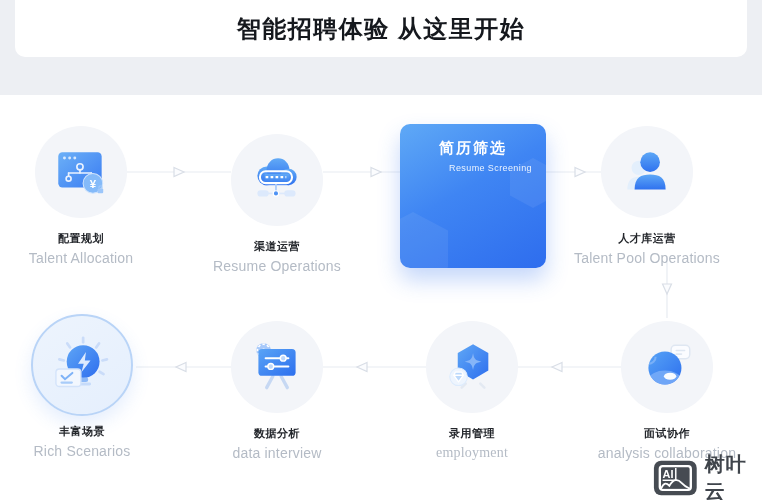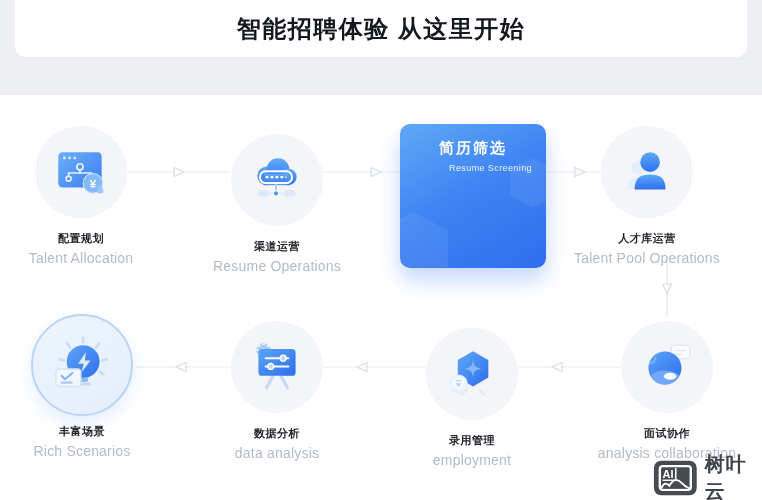--- a/index.html
+++ b/index.html
@@ -241,24 +241,24 @@
       <rect x="12" y="12.5" width="36" height="26" rx="3.5" fill="url(#g5)"></rect>
       <g stroke="#ffffff" stroke-width="2" stroke-linecap="round">
         <line x1="19" y1="21.5" x2="41" y2="21.5"></line>
         <line x1="19" y1="29.5" x2="41" y2="29.5"></line>
       </g>
       <circle cx="36" cy="21.5" r="2.8" fill="#bcd7fb" stroke="#ffffff" stroke-width="1.4"></circle>
       <circle cx="24" cy="29.5" r="2.8" fill="#bcd7fb" stroke="#ffffff" stroke-width="1.4"></circle>
     </svg>
   </div>
   <div class="step-label">数据分析</div>
-  <div class="step-sub">data analysis</div>
-</div>
-
-<div class="step" style="left:397px; top:328px;">
+  <div class="step-sub">data interview</div>
+</div>
+
+<div class="step" style="left:397px; top:321px;font-family:Liberation Serif, serif;">
   <div class="step-circle">
     <svg width="62" height="62" viewBox="0 0 60 60">
       <defs>
           <linearGradient id="g6" x1="0" y1="0" x2="1" y2="1">
         <stop offset="0" stop-color="#60a8f6"></stop>
             <stop offset="1" stop-color="#2d6eee"></stop>
       </linearGradient>
         </defs>
       <path d="M24,46 l-4,4" stroke="#e3e9f2" stroke-width="2.4" stroke-linecap="round"></path>
       <path d="M38,46 l4,4" stroke="#e3e9f2" stroke-width="2.4" stroke-linecap="round"></path>

